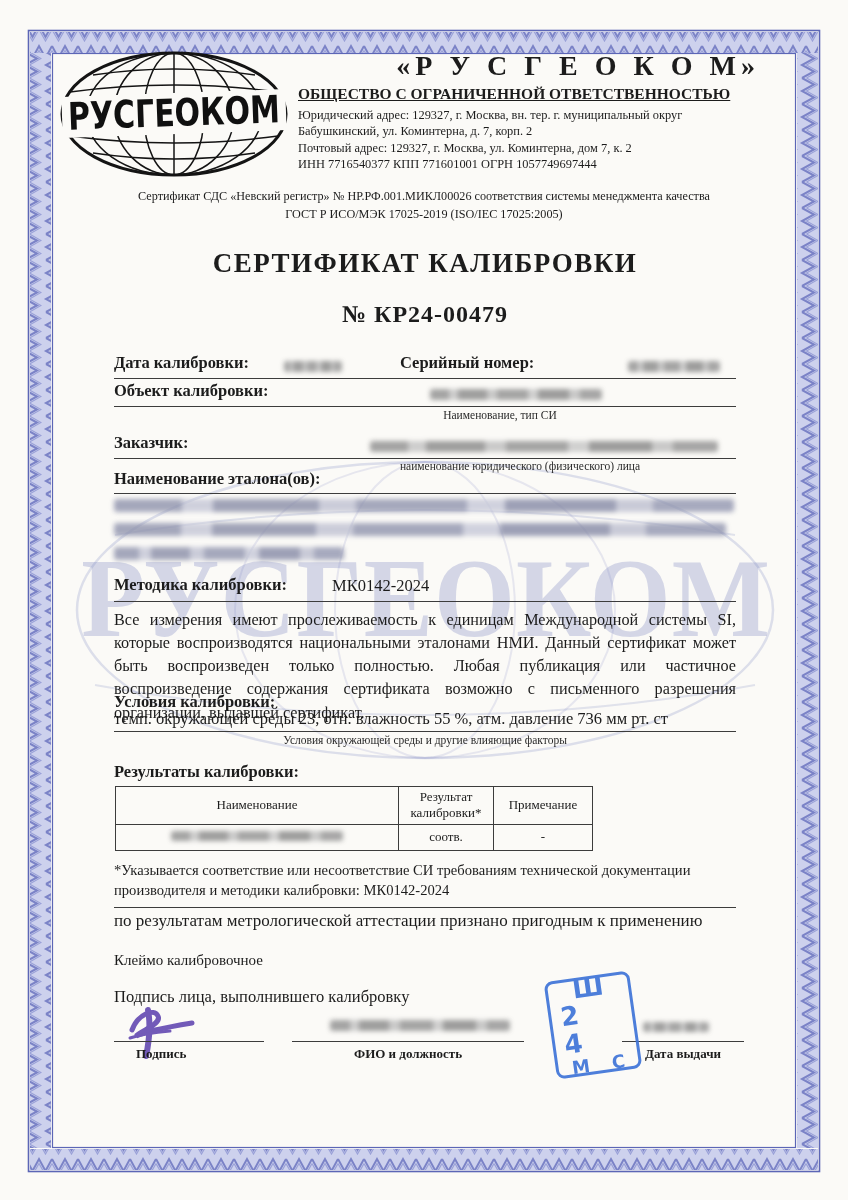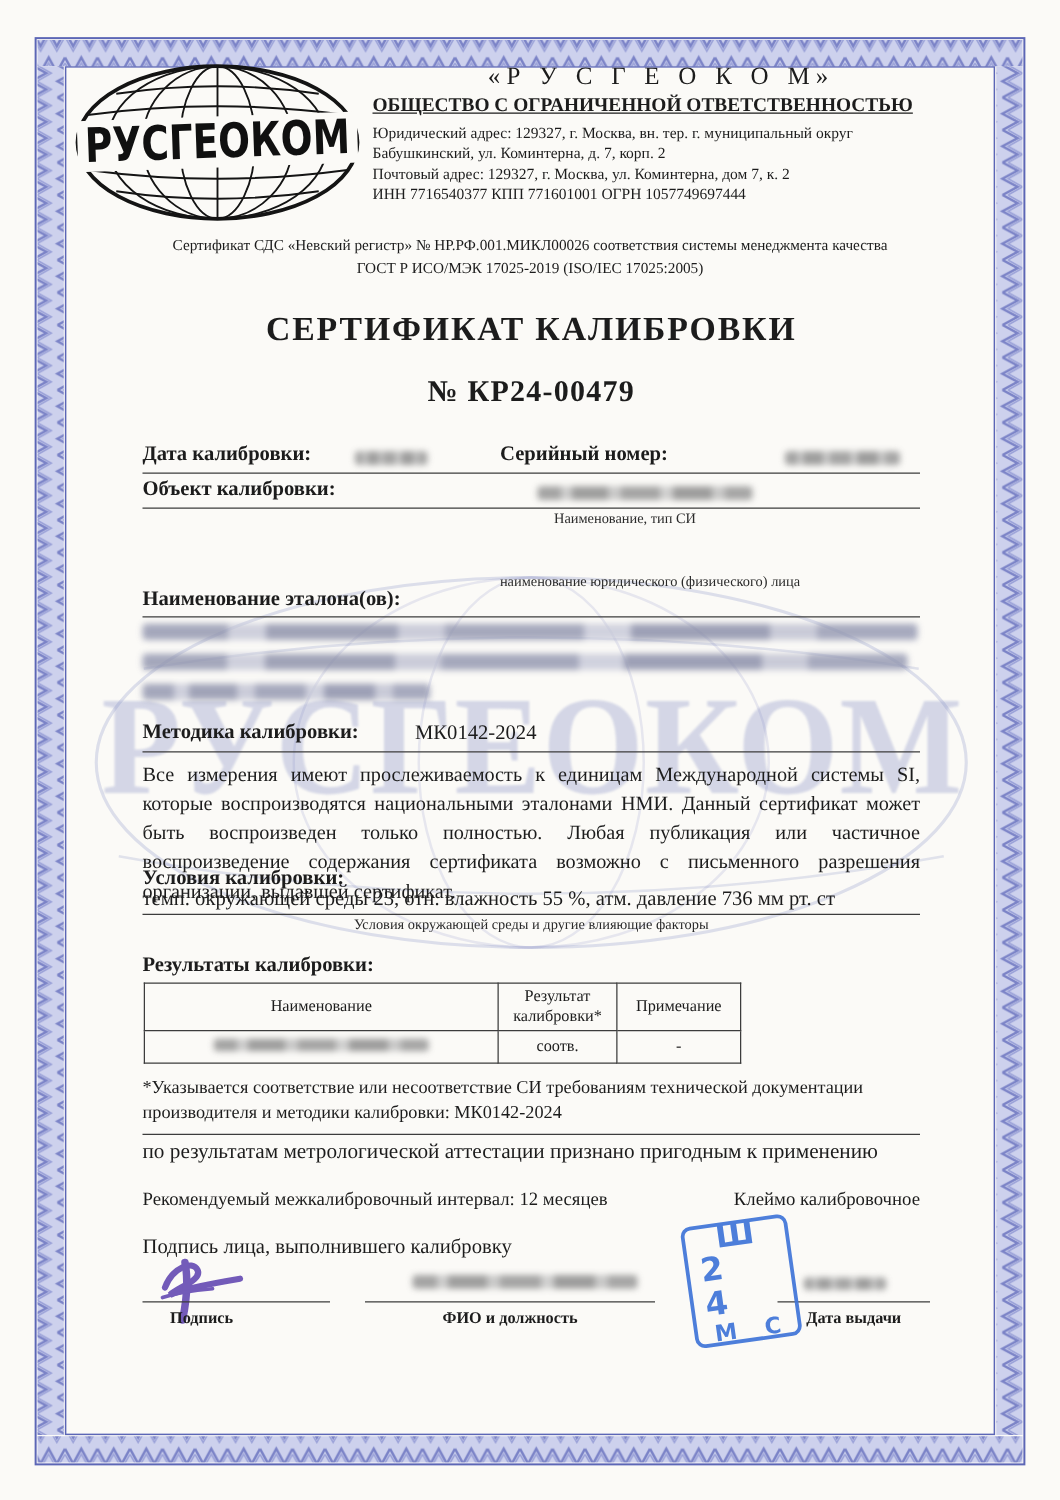--- a/index.html
+++ b/index.html
@@ -1,21 +1,21 @@
 <!DOCTYPE html>
 <html><head>
 <meta charset="utf-8">
 <style>
   html,body{margin:0;padding:0;background:#fbfaf7;}
   .page{position:relative;width:848px;height:1200px;background:#fbfaf7;overflow:hidden;
         font-family:"Liberation Serif",serif;color:#1c1c1c;}
   .abs{position:absolute;}
 
   
-  .hdr-name{font-size:20px;font-weight:normal;letter-spacing:5px;text-align:center;white-space:nowrap;}
+  .hdr-name{font-size:28px;font-weight:bold;letter-spacing:5px;text-align:right;white-space:nowrap;}
   .hdr-type{font-size:15.5px;font-weight:bold;text-decoration:underline;margin-top:3px;white-space:nowrap;}
   .hdr-addr{font-size:12.4px;line-height:1.32;margin-top:4px;}
   .hdr-addr div{margin:0;}
   .accred{font-size:12.2px;line-height:1.45;text-align:center;}
 
   .doc-title{font-size:27px;font-weight:bold;letter-spacing:1.5px;text-align:center;}
   .doc-number{font-size:24px;font-weight:bold;text-align:center;margin-top:22px;letter-spacing:1px;}
 
   
   .row{position:absolute;left:114px;width:622px;border-bottom:1.5px solid #3c3c3c;}
@@ -132,20 +132,24 @@
     <span class="abs lbl" style="left:286px;top:0">Серийный номер:</span>
     <span class="abs redact" style="left:514px;top:8px;width:92px"></span>
   </div>
 
   <div class="row" style="top:381px;height:25px">
     <span class="abs lbl" style="left:0;top:0">Объект калибровки:</span>
     <span class="abs redact" style="left:316px;top:8px;width:172px"></span>
   </div>
   <div class="abs caption" style="left:300px;top:409px;width:400px">Наименование, тип СИ</div>
 
+  <div class="row" style="top:433px;height:25px">
+    <span class="abs lbl" style="left:0;top:0">Заказчик:</span>
+    <span class="abs redact" style="left:256px;top:8px;width:348px"></span>
+  </div>
   <div class="abs caption" style="left:320px;top:460px;width:400px">наименование юридического (физического) лица</div>
 
   <div class="row" style="top:469px;height:24px">
     <span class="abs lbl" style="left:0;top:0">Наименование эталона(ов):</span>
   </div>
 
   <div class="abs" style="left:114px;top:499px;width:622px">
     <span class="redact blue" style="width:620px;height:13px;display:block"></span>
     <span class="redact blue" style="width:612px;height:13px;display:block;margin-top:11px"></span>
     <span class="redact blue" style="width:230px;height:13px;display:block;margin-top:11px"></span>
@@ -180,21 +184,20 @@
         <td>-</td>
       </tr>
     </tbody>
   </table>
 
   <div class="abs footnote" style="left:114px;top:844px;width:622px;border-bottom:1.5px solid #3c3c3c;padding-bottom:6px">*Указывается соответствие или несоответствие СИ требованиям технической документации производителя и методики калибровки: МК0142-2024</div>
 
   <div class="abs" style="left:114px;top:911px;width:622px;font-size:17px;text-align:justify">по результатам метрологической аттестации признано пригодным к применению</div>
 
   <div class="abs" style="left:114px;top:952px;width:622px;display:flex;justify-content:space-between;font-size:15px">
-    <span>Рекомендуемый межкалибровочный интервал: 12 месяцев</span>
     <span>Клеймо калибровочное</span>
   </div>
 
   <div class="abs" style="left:114px;top:987px;font-size:16.5px">Подпись лица, выполнившего калибровку</div>
 
   <svg class="abs" style="left:118px;top:998px" width="95" height="62">
     <g stroke="#5b3fae" fill="none" stroke-linecap="round" opacity="0.85">
       <path d="M14 32 C20 16 36 10 40 18 C44 26 24 32 18 38 C28 33 56 28 74 25" stroke-width="5"></path>
       <path d="M30 12 C33 28 31 44 28 58" stroke-width="6"></path>
       <path d="M12 40 C24 36 40 34 52 33" stroke-width="3"></path>

